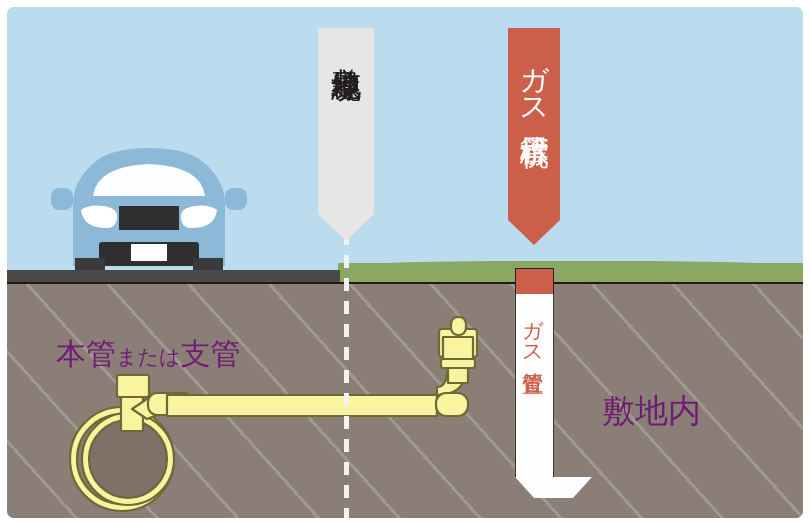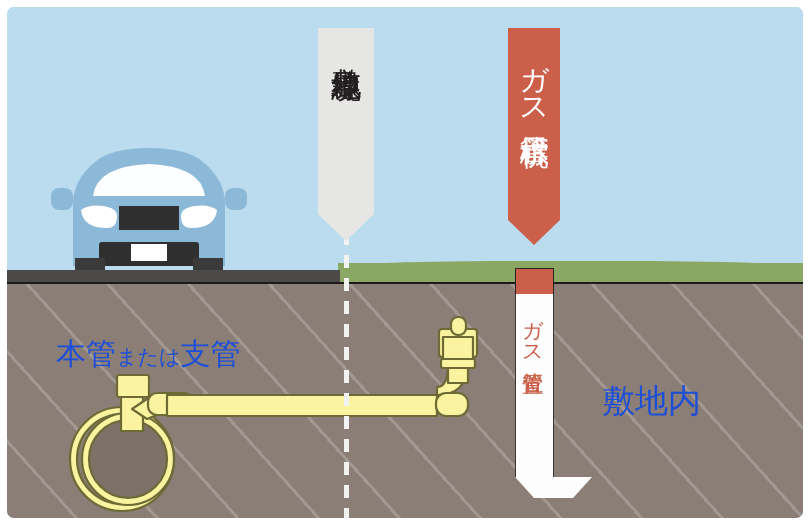--- a/index.html
+++ b/index.html
@@ -82,25 +82,25 @@
                border-left:20.5px solid transparent;border-right:20.5px solid transparent;
                border-top:22px solid #3a3531;z-index:-1;}
   .post .ptxt{position:absolute;left:0;top:44px;width:47px;
               display:flex;justify-content:center;}
   .post .ptxt .vtext{font-size:21px;color:#cb5f4a;line-height:1.08;}
 
   
   .pipes{position:absolute;left:0;top:0;width:796px;height:511px;pointer-events:none;}
 
   
-  .label{position:absolute;color:#1d4ed8;white-space:nowrap;
+  .label{position:absolute;color:#701a75;white-space:nowrap;
          font-family:"DejaVu Sans","Liberation Sans",sans-serif;}
   .label-main{left:49px;top:327px;font-size:30px;}
   .label-main .sm{font-size:21px;}
-  .label-site{left:595px;top:372px;font-size:33px;}
+  .label-site{left:595px;top:382px;font-size:33px;}
 </style>
 </head>
 <body>
 
 <div id="scene">
   <div id="art">
 
     <div class="sky"></div>
 
     <div class="car">

